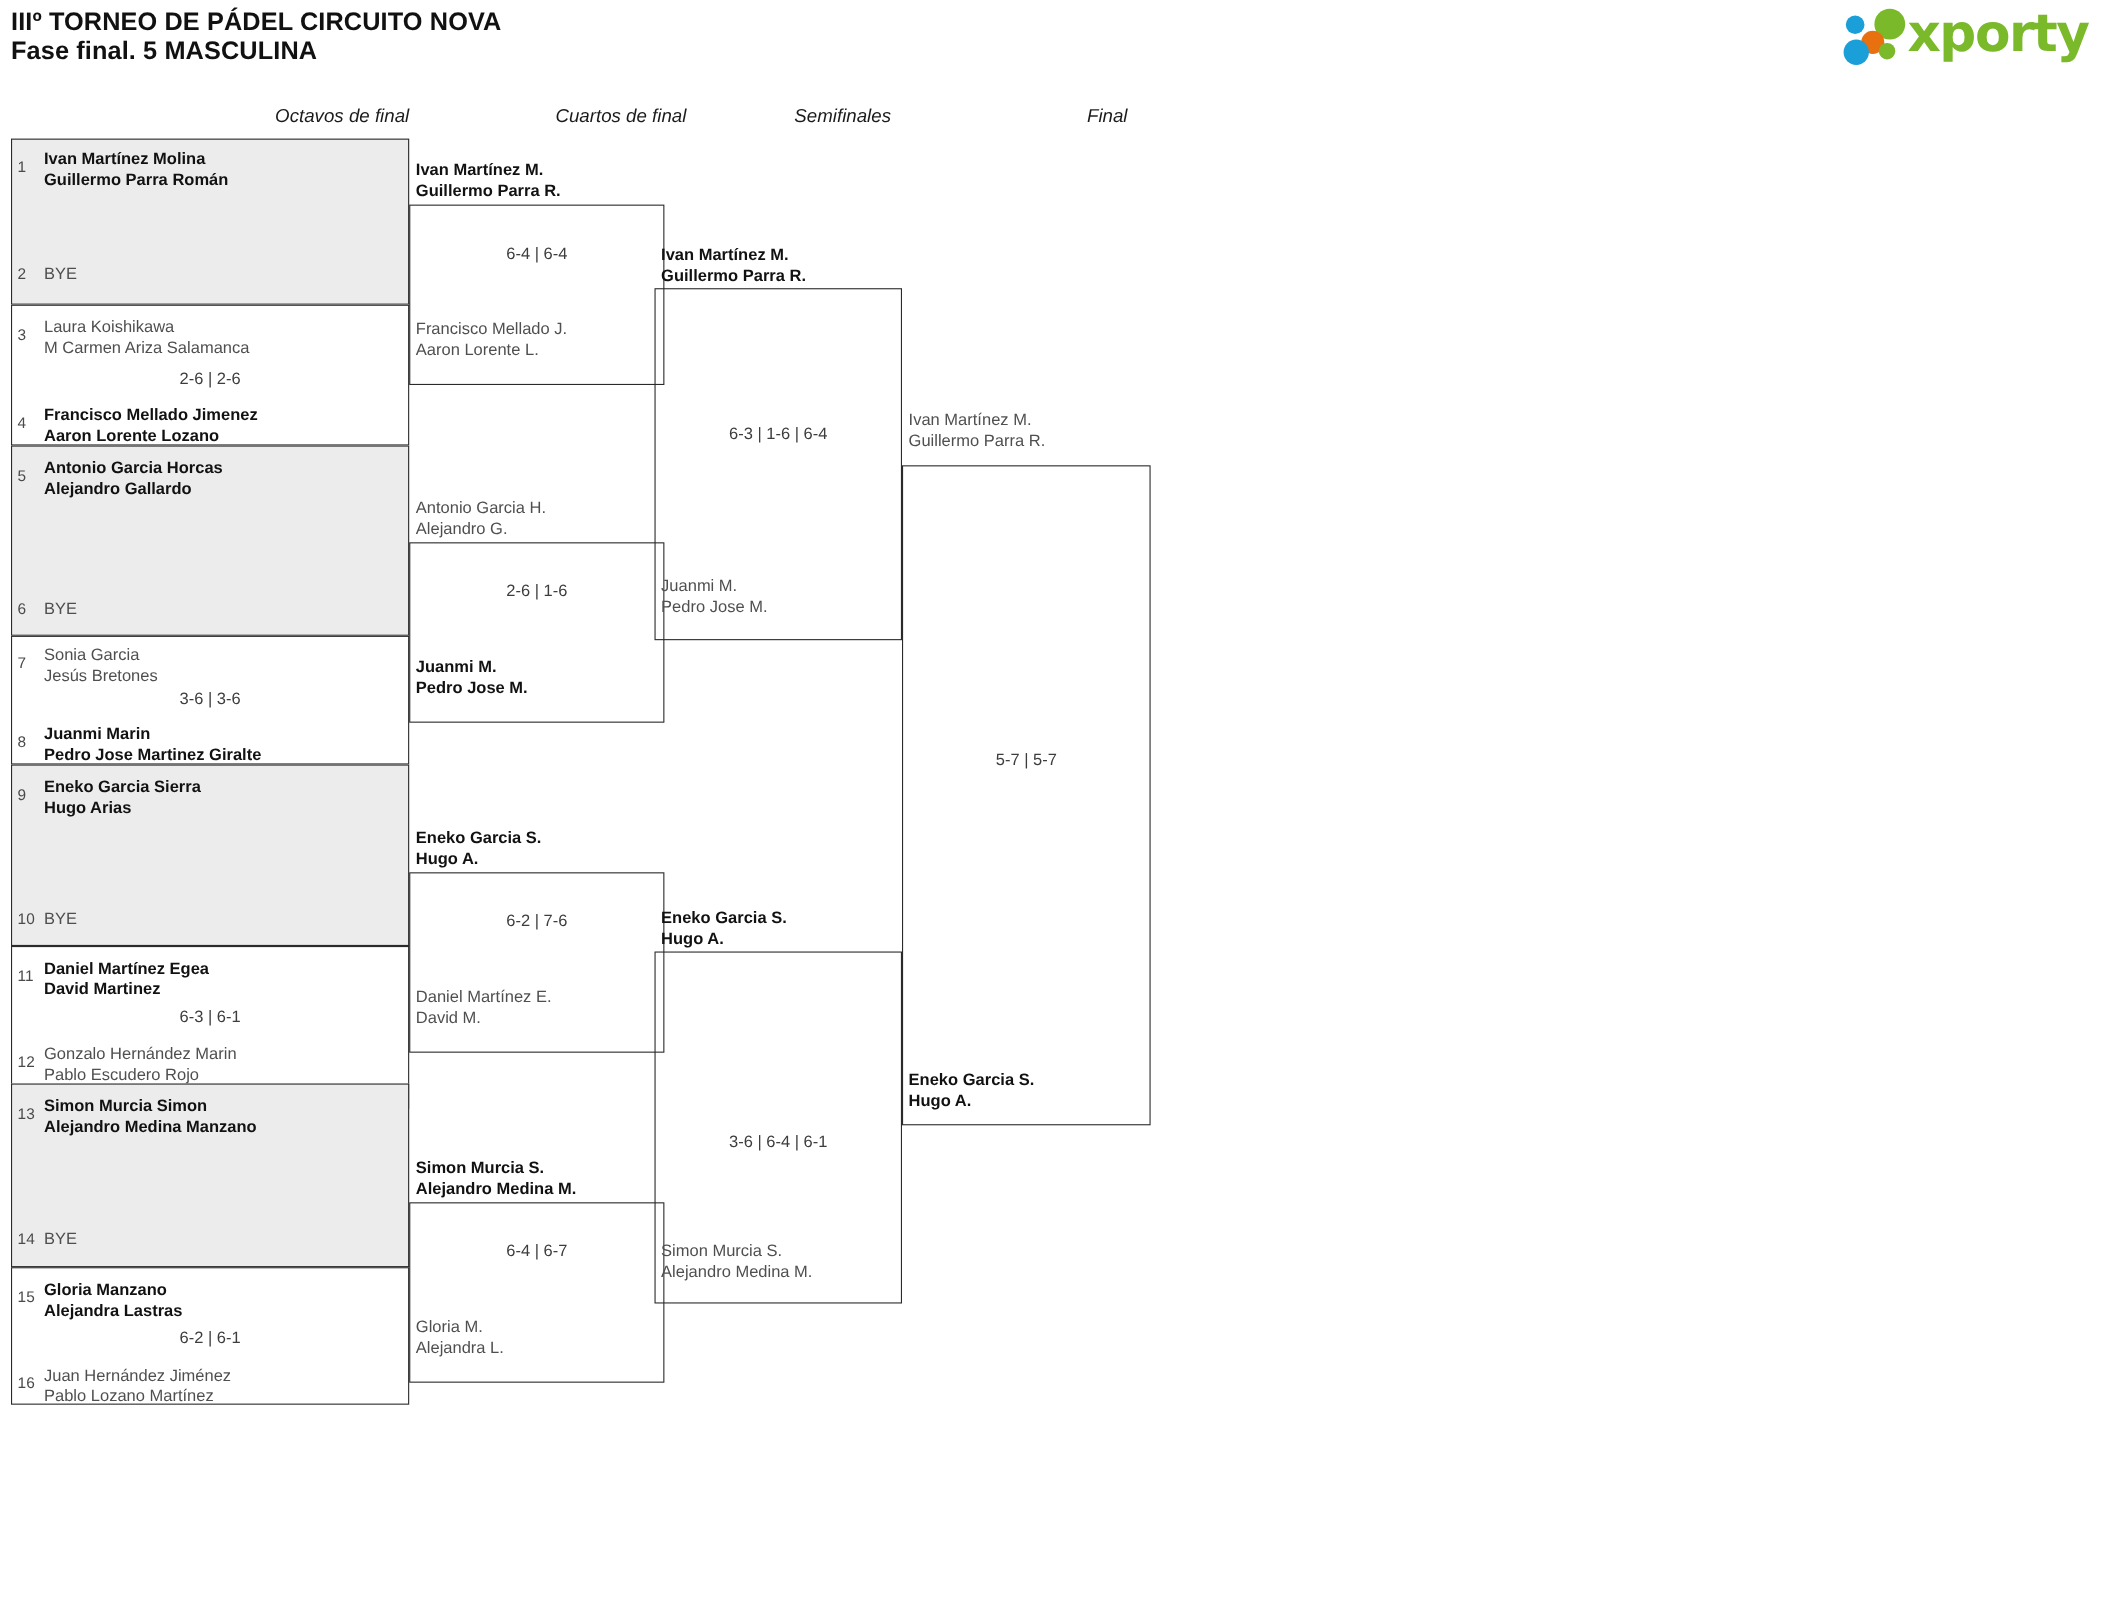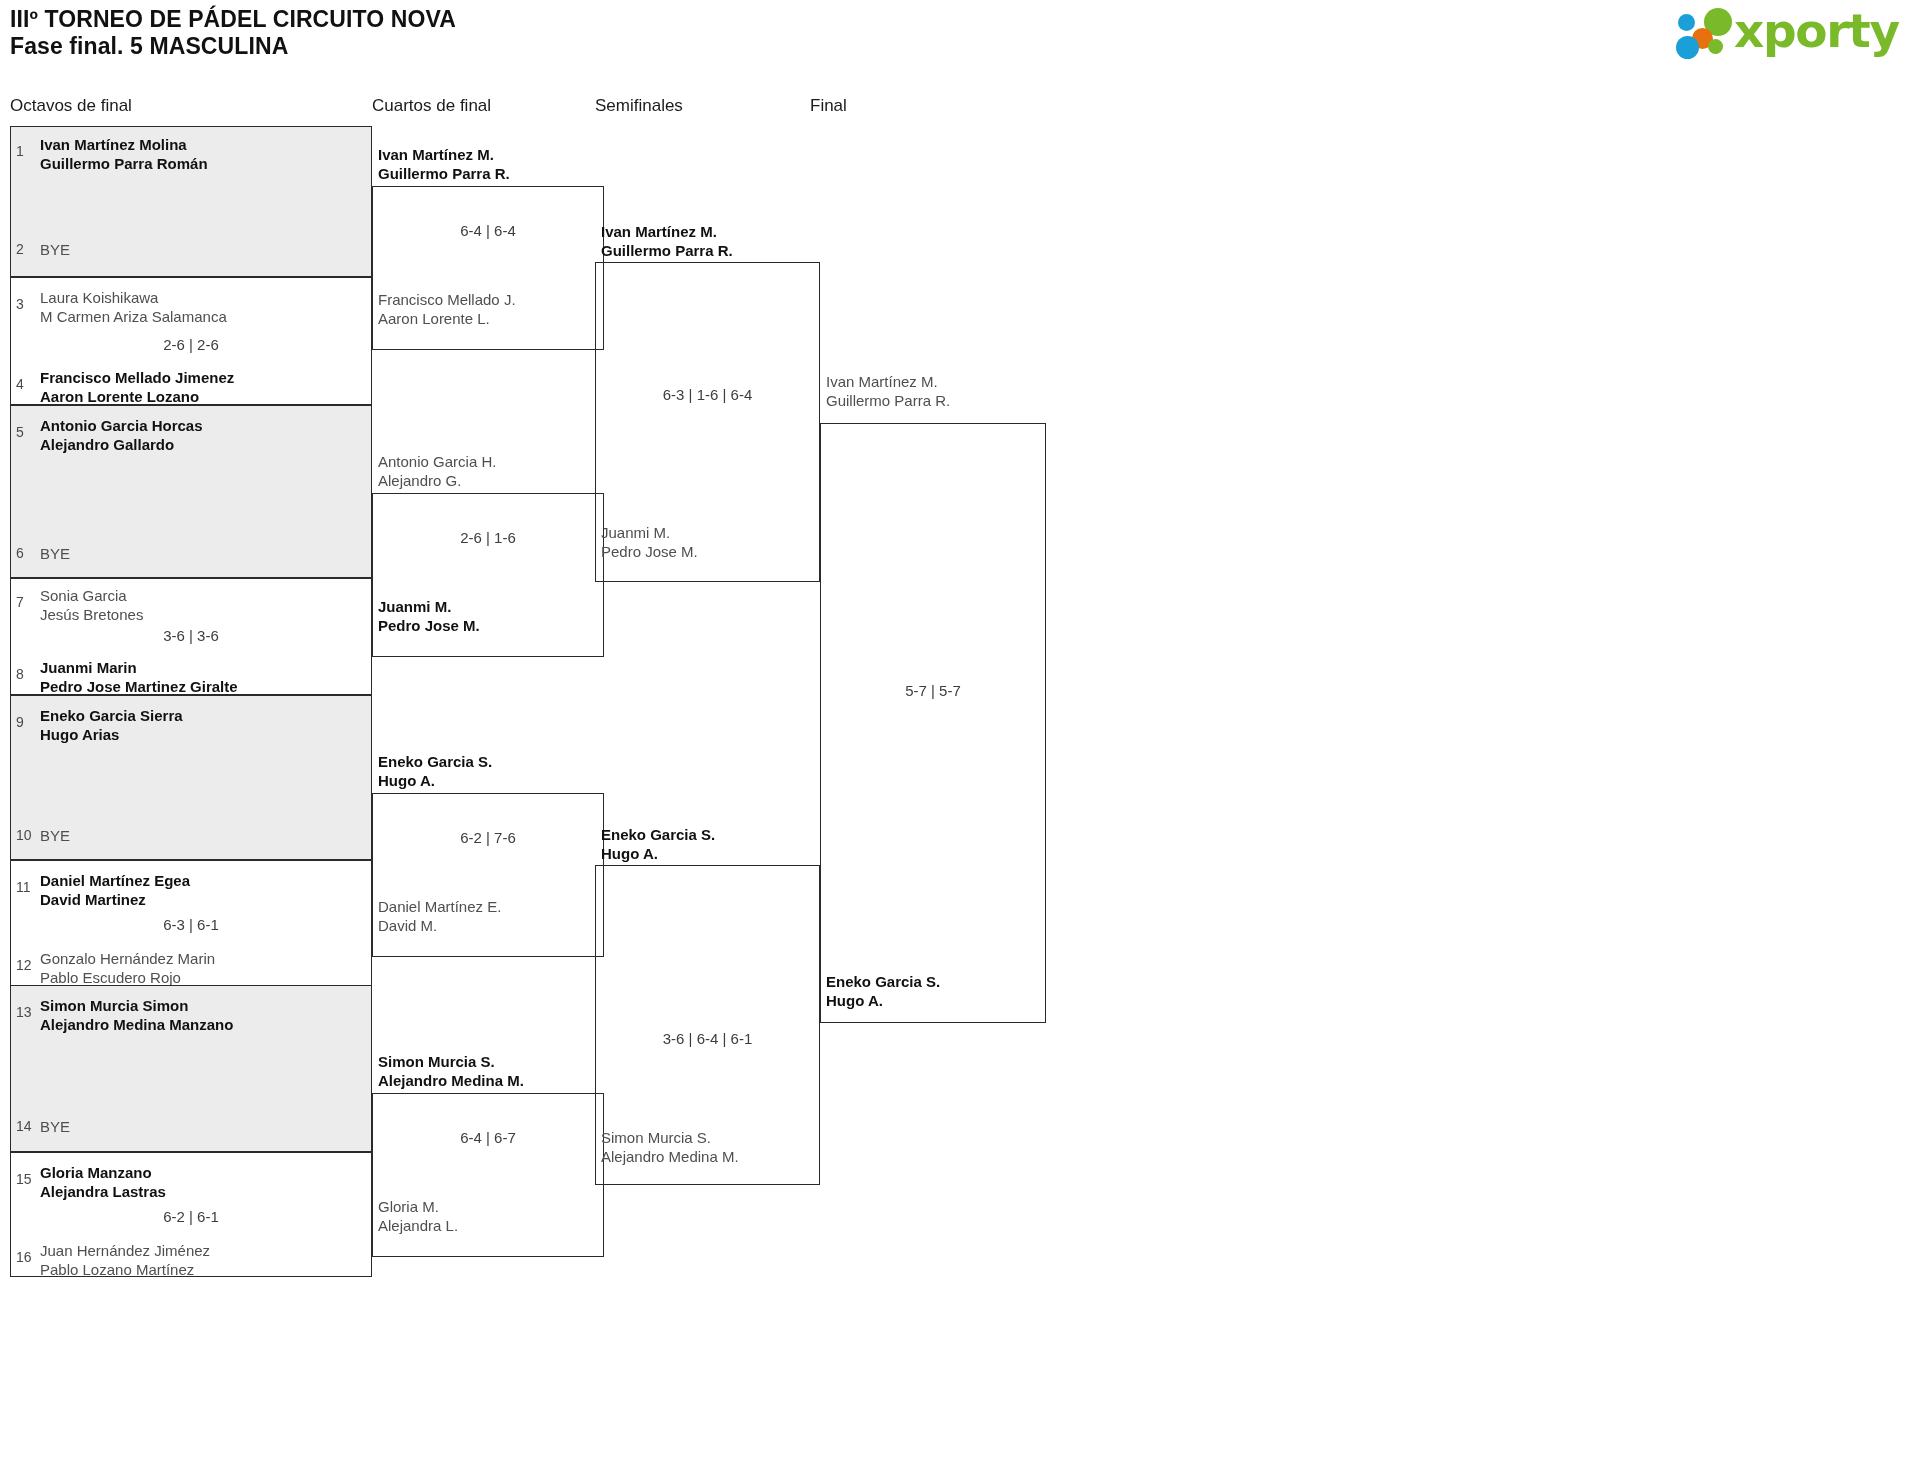--- a/index.html
+++ b/index.html
@@ -63,22 +63,23 @@
     letter-spacing: -1.3px;
     font-family: "DejaVu Sans", sans-serif;
   }
 
   
   .round-header {
     position: absolute;
     top: 96px;
     font-size: 17px;
     color: #1b1b1b;
-    text-align: left;
+    text-align: right;
     white-space: nowrap;
+    font-style: italic;
   }
 
   
   #bracket { position: absolute; left: 0; top: 0; width: 1920px; height: 1459px; }
 
   .match { position: absolute; box-sizing: border-box; }
 
   
   .r1-match {
     left: 10px;
@@ -157,21 +158,21 @@
       <span class="dot" id="dot-blue-lg"></span>
       <span class="dot" id="dot-green-sm"></span>
     </div>
     <div id="logo-word">xporty</div>
   </div>
 </div>
 
 <div id="bracket">
 
   <div class="round-header" style="left:10px;  width:362px;">Octavos de final</div>
-  <div class="round-header" style="left:372px; width:232px;">Cuartos de final</div>
+  <div class="round-header" style="left:392px; width:232px;">Cuartos de final</div>
   <div class="round-header" style="left:595px; width:215px;">Semifinales</div>
   <div class="round-header" style="left:810px; width:215px;">Final</div>
 
   <div class="match r1-match shaded" style="top:126px; height:151px;">
     <div class="r1-seed" style="top:16px;">1</div>
     <div class="r1-names" style="top:8px;">
       <div class="winner">Ivan Martínez Molina</div>
       <div class="winner">Guillermo Parra Román</div>
     </div>
     <div class="r1-score" style="top:65px;"></div>

